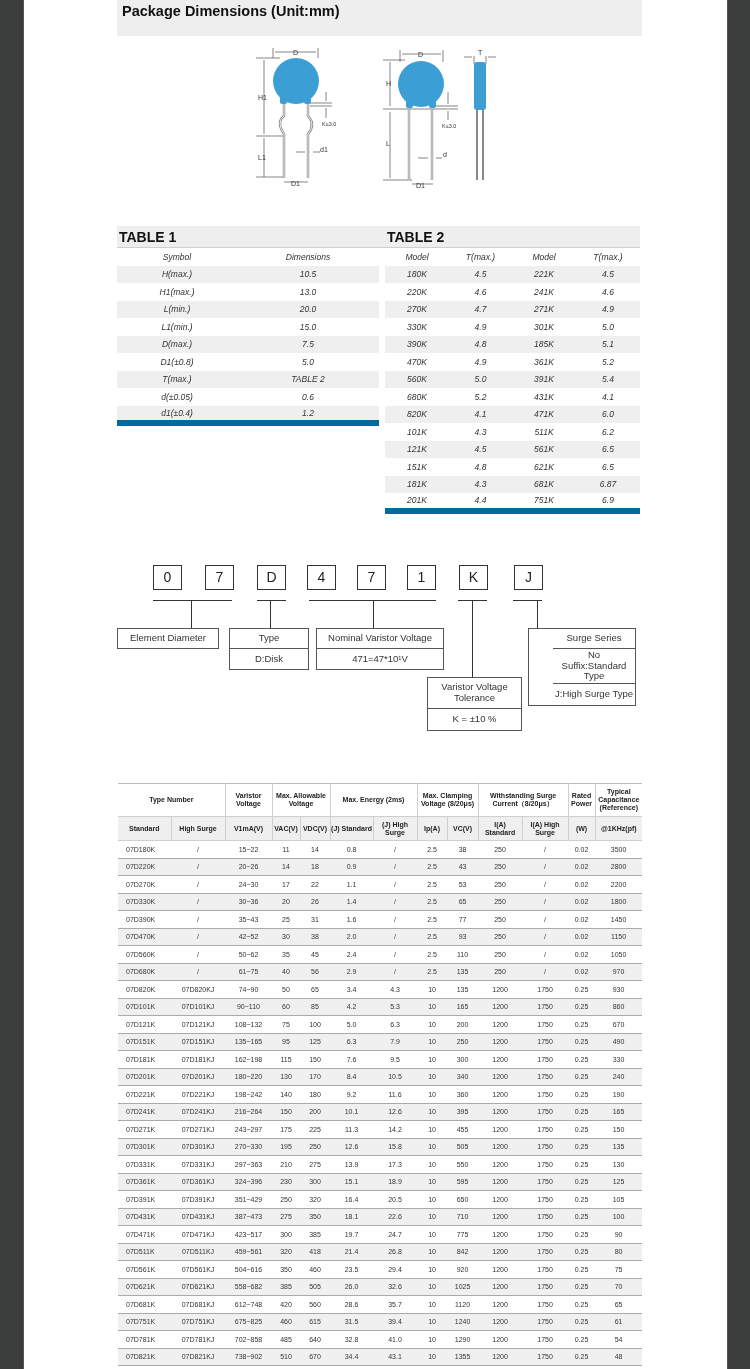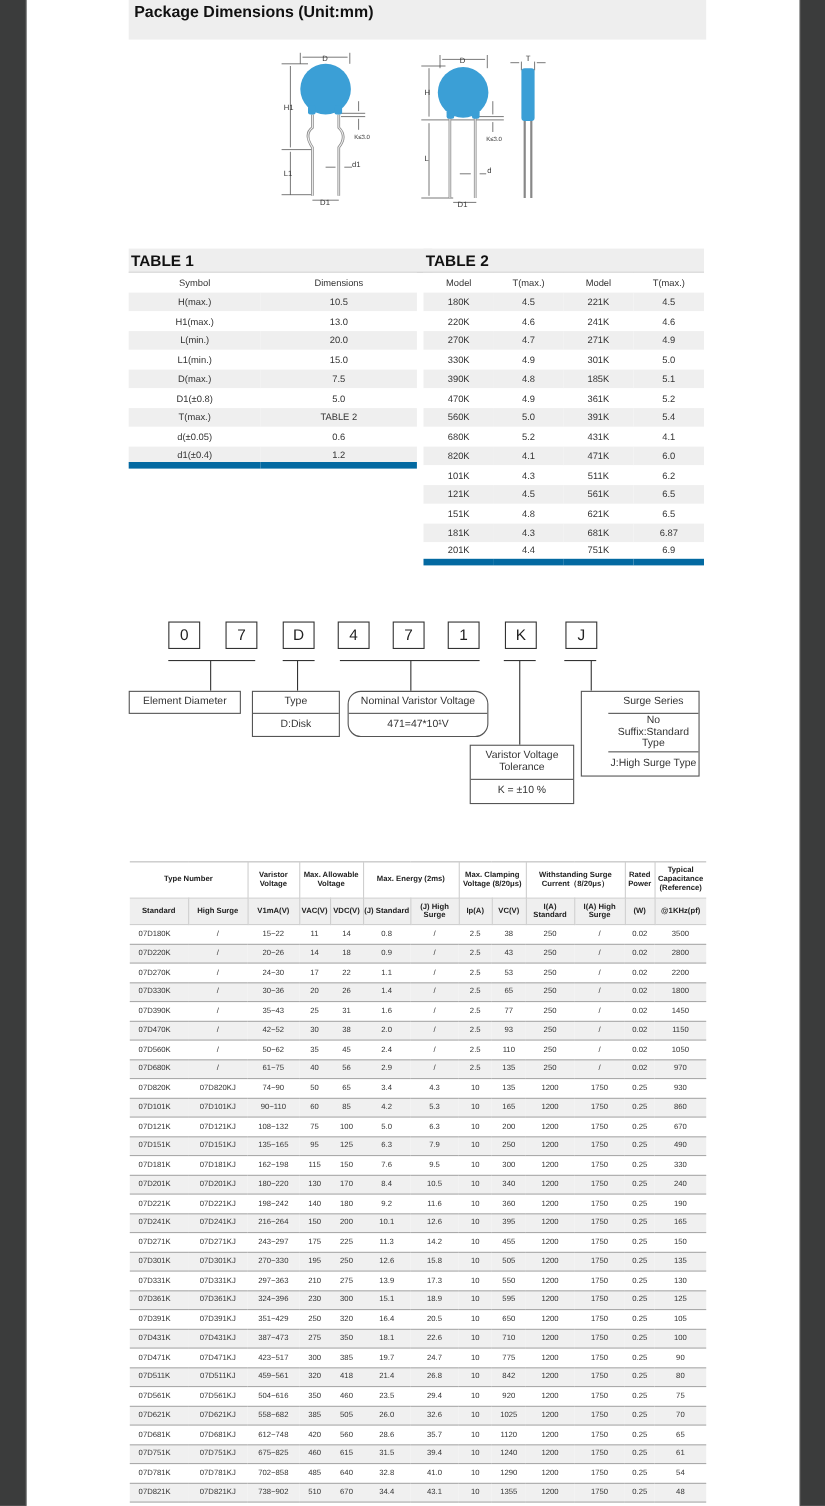--- a/index.html
+++ b/index.html
@@ -9,21 +9,21 @@
   .sidebar.left { left: 0; border-right: 1px solid #555; }
   .sidebar.right { right: 0; width: 23px; border-left: 1px solid #555; }
 
   .section-head { position: absolute; left: 117px; top: 0; width: 525px; height: 36px; background: #eeeeee; }
   .section-head span { position: absolute; left: 5px; top: 3px; font-size: 14.5px; font-weight: bold; color: #111; }
 
   .diagram { position: absolute; left: 240px; top: 40px; width: 260px; height: 160px; }
 
   .tbl-head { position: absolute; height: 22px; background: #eeeeee; border-bottom: 1px solid #cfcfcf; }
   .tbl-head span { position: absolute; left: 2px; top: 3px; font-size: 14px; font-weight: bold; color: #111; }
-  table.dim { position: absolute; border-collapse: collapse; font-size: 8.5px; color: #333; }
+  table.dim { position: absolute; border-collapse: collapse; font-size: 8.5px; color: #333; font-style: italic; }
   table.dim td { height: 17.5px; text-align: center; }
   table.dim tr:nth-child(odd) td { background: #ffffff; }
   table.dim tr:nth-child(even) td { background: #efefef; }
   table.dim tr:last-child td { border-bottom: 6px solid #0369a1; }
 
   
   .pn { position: absolute; }
   .pn-box { position: absolute; top: 565px; width: 29px; height: 25px; border: 1px solid #333; font-size: 14px; text-align: center; line-height: 23px; color: #222; }
   .hline { position: absolute; height: 1px; background: #333; }
   .vline { position: absolute; width: 1px; background: #333; }
@@ -309,21 +309,21 @@
   <div class="hline" style="left:513px; top:600px; width:29px;"></div>
   <div class="vline" style="left:537px; top:600px; height:28px;"></div>
 
   <div class="lbl-box" style="left:117px; top:628px; width:102px; height:21px;">
     <div class="cell" style="height:19px;">Element Diameter</div>
   </div>
   <div class="lbl-box" style="left:229px; top:628px; width:80px; height:42px;">
     <div class="cell" style="height:20px;text-align:center;">Type</div>
     <div class="cell" style="height:20px;">D:Disk</div>
   </div>
-  <div class="lbl-box" style="left:316px; top:628px; width:128px; height:42px;border-radius:12px;">
+  <div class="lbl-box" style="left:316px; top:628px; width:128px; height:42px;">
     <div class="cell" style="height:20px;">Nominal Varistor Voltage</div>
     <div class="cell" style="height:20px;">471=47*10¹V</div>
   </div>
   <div class="lbl-box" style="left:427px; top:677px; width:95px; height:54px;">
     <div class="cell" style="height:31px; padding:0 6px;">Varistor Voltage Tolerance</div>
     <div class="cell" style="height:21px;">K = ±10 %</div>
   </div>
   <div class="lbl-box" style="left:528px; top:628px; width:108px; height:78px;padding-left:24px;">
     <div class="cell" style="height:20px;">Surge Series</div>
     <div class="cell" style="height:35px; padding:0 10px;">No Suffix:Standard Type</div>

